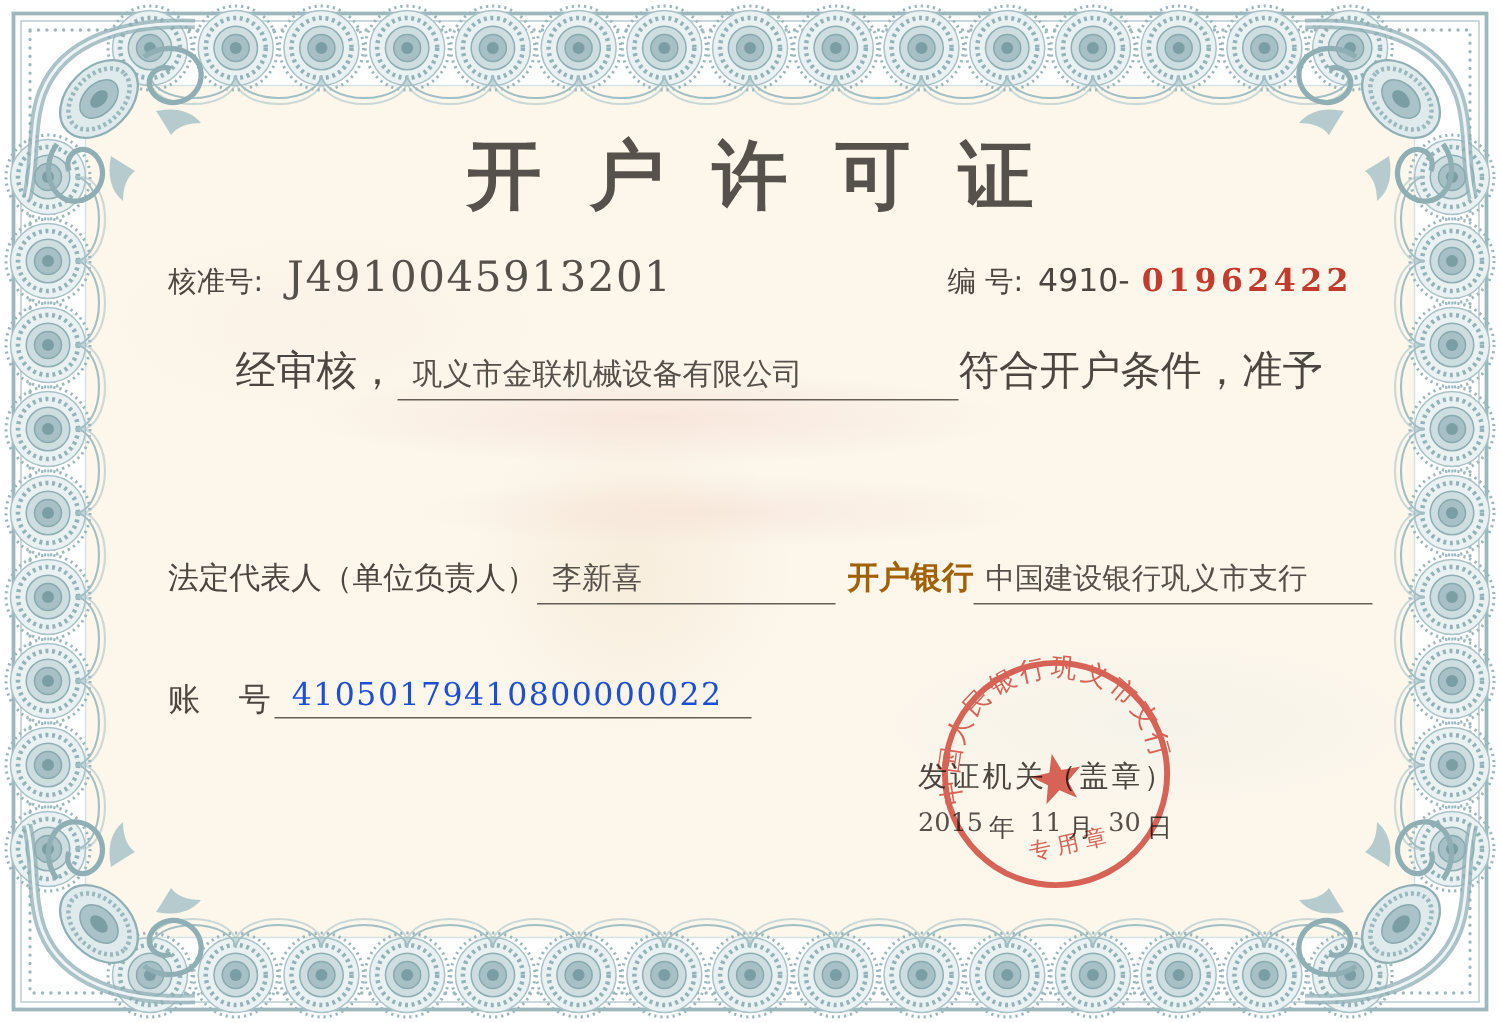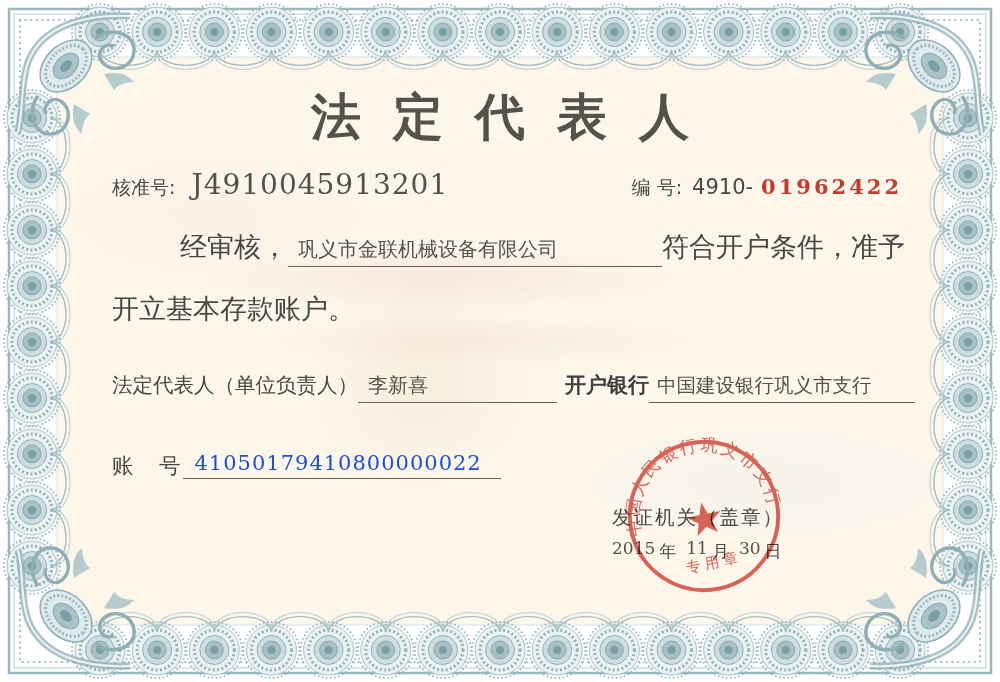--- a/index.html
+++ b/index.html
@@ -27,30 +27,30 @@
     font-family:"DejaVu Serif","Liberation Serif",serif;font-weight:bold;
     font-size:50px;letter-spacing:32px;padding-left:32px;color:#57514b;
   }
   .numrow{top:168px;left:112px;right:98px;display:flex;justify-content:space-between;align-items:baseline;}
   .lbl{font-size:19px;color:#4c4641;}
   .val-serif{font-family:"DejaVu Serif","Liberation Serif",serif;}
   .approval-val{font-size:28px;letter-spacing:1px;margin-left:16px;color:#55504a;}
   .serial-prefix{font-size:21px;margin-left:10px;color:#4c4641;}
   .serial-num{font-size:21px;letter-spacing:3px;margin-left:8px;color:#c23b2c;font-weight:bold;}
 
-  .line1{left:180px;top:229px;white-space:nowrap;display:flex;align-items:baseline;}
+  .line1{left:157px;top:229px;white-space:nowrap;display:flex;align-items:baseline;}
   .big{font-size:27px;color:#4c4641;}
   .ul{border-bottom:1.2px solid #645e57;display:inline-block;}
   .company{min-width:358px;font-size:20px;padding:0 6px 3px 10px;color:#55504a;}
   .line2{left:112px;top:291px;}
 
   .fieldsrow{left:112px;top:371px;white-space:nowrap;display:flex;align-items:baseline;}
   .midlbl{font-size:20.5px;color:#4c4641;}
   .repname{min-width:183px;font-size:20px;padding:0 6px 3px 10px;color:#55504a;font-family:Liberation Mono, monospace;}
-  .banklbl{margin-left:8px;font-size:21px;font-weight:bold;color:#404040;}
+  .banklbl{margin-left:8px;font-size:21px;font-weight:bold;color:#a16207;}
   .bankname{min-width:252px;font-size:19.5px;padding:0 6px 3px 8px;color:#55504a;}
 
   .acctrow{left:112px;top:451px;white-space:nowrap;display:flex;align-items:flex-start;}
   .acctlbl{font-size:21.5px;letter-spacing:2px;color:#4c4641;}
   .acctnum{min-width:300px;font-size:21px;letter-spacing:1px;padding:0 6px 3px 12px;color:#1d4ed8;}
 
   .issuer{left:612px;top:504px;}
   .issuer-lbl{font-size:19.5px;letter-spacing:2px;color:#4c4641;}
   .dateline{margin-top:9px;font-size:17px;color:#4c4641;}
   .dnum{font-family:"DejaVu Serif","Liberation Serif",serif;position:relative;top:-3px;margin:0 4px 0 10px;color:#55504a;}
@@ -161,38 +161,37 @@
     <g id="corners">
       <use href="#cornerTL"></use>
       <use href="#cornerTL" transform="translate(1000,0) scale(-1,1)"></use>
       <use href="#cornerTL" transform="translate(0,682) scale(1,-1)"></use>
       <use href="#cornerTL" transform="translate(1000,682) scale(-1,-1)"></use>
     </g>
   </svg>
 
   <div class="content">
 
-    <div class="abs title">法定代表人</div>
+    <div class="abs title">开户许可证</div>
 
     <div class="abs numrow">
       <div>
         <span class="lbl">核准号:</span><span class="approval-val val-serif">J4910045913201</span>
       </div>
       <div>
         <span class="lbl">编 号:</span><span class="serial-prefix">4910-</span><span class="serial-num val-serif">01962422</span>
       </div>
     </div>
 
     <div class="abs line1">
       <span class="big">经审核，</span>
         <span class="ul company">巩义市金联机械设备有限公司</span>
         <span class="big">符合开户条件，准予</span>
     </div>
 
-    <div class="abs line2 big">开立基本存款账户。</div>
 
     <div class="abs fieldsrow">
       <span class="midlbl">法定代表人（单位负责人）</span>
         <span class="ul repname">李新喜</span>
         <span class="banklbl">开户银行</span>
         <span class="ul bankname">中国建设银行巩义市支行</span>
     </div>
 
     <div class="abs acctrow">
       <span class="acctlbl">账　号</span>

